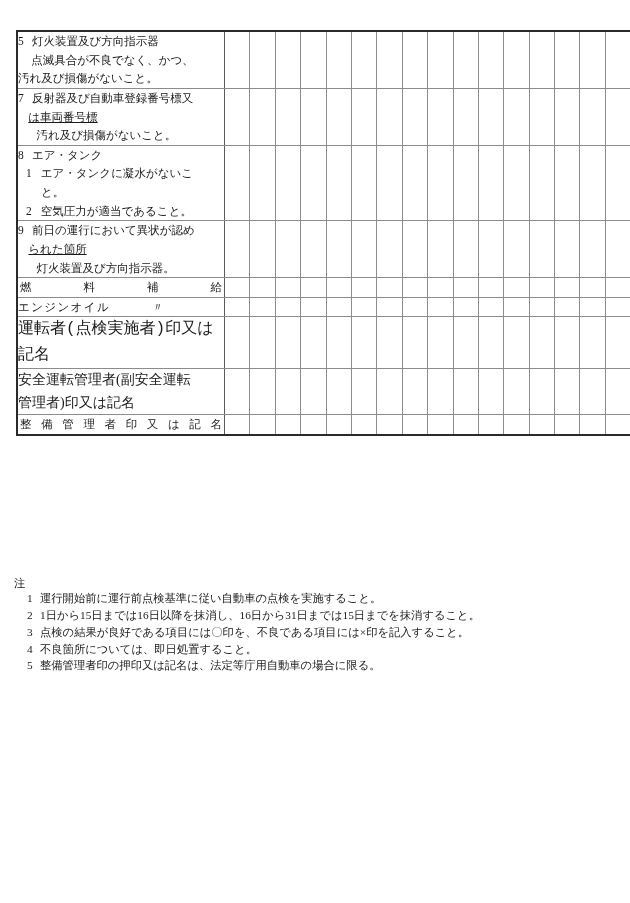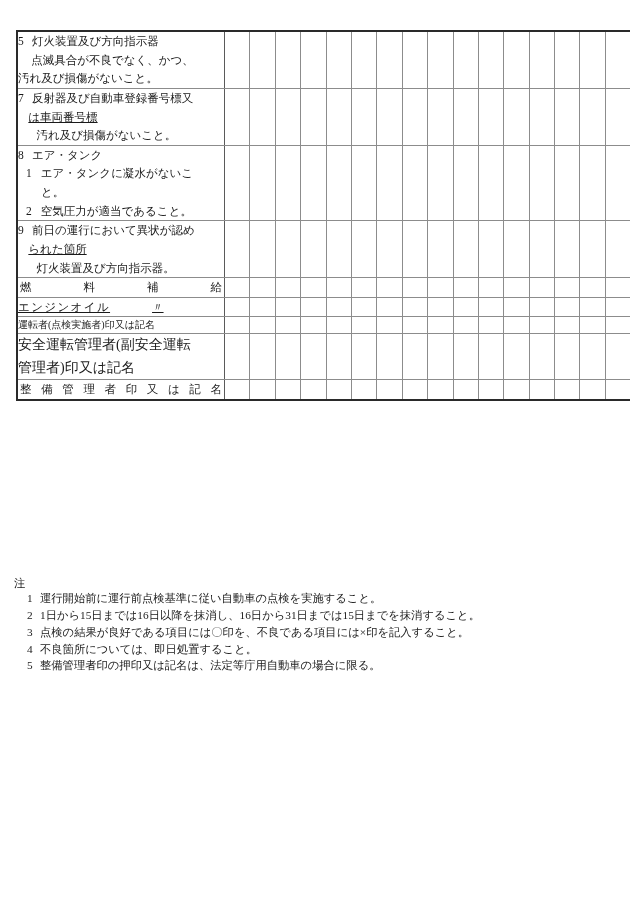--- a/index.html
+++ b/index.html
@@ -91,28 +91,28 @@
 
   
   .justify-row {
     display: flex;
     justify-content: space-between;
     font-size: 11.5px;
     line-height: 1.6;
     padding: 0 2px;
   }
   .plain-row {
-    font-size: 10px;
+    font-size: 16px;
     line-height: 1.6;
+    font-family: Liberation Mono, monospace;
   }
   .ditto-row {
     display: flex;
     font-size: 11.5px;
     line-height: 1.6;
-    text-decoration: underline;
   }
   .ditto-row .ditto-label { letter-spacing: 0.12em; }
   .ditto-row .ditto-mark { margin-left: 42px; }
 
   .twoline {
     font-size: 14px;
     line-height: 1.62;
   }
 
   

